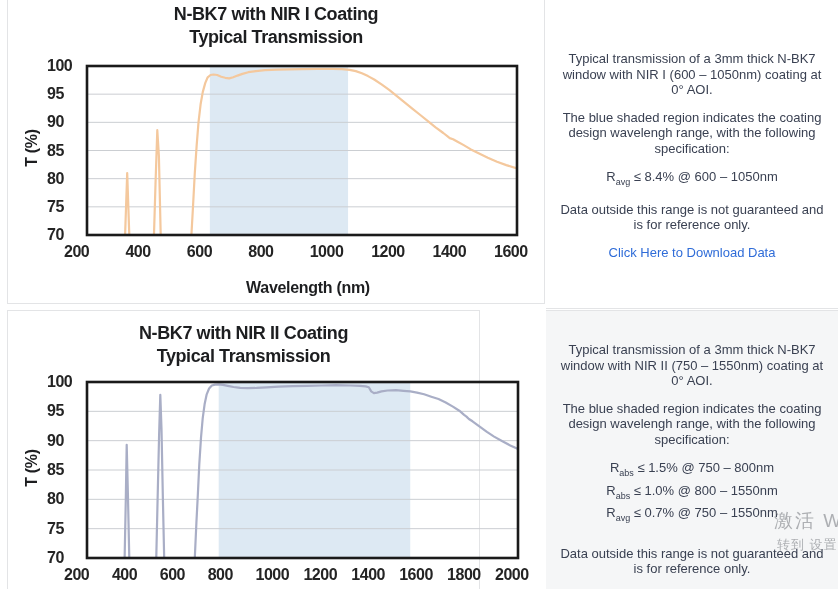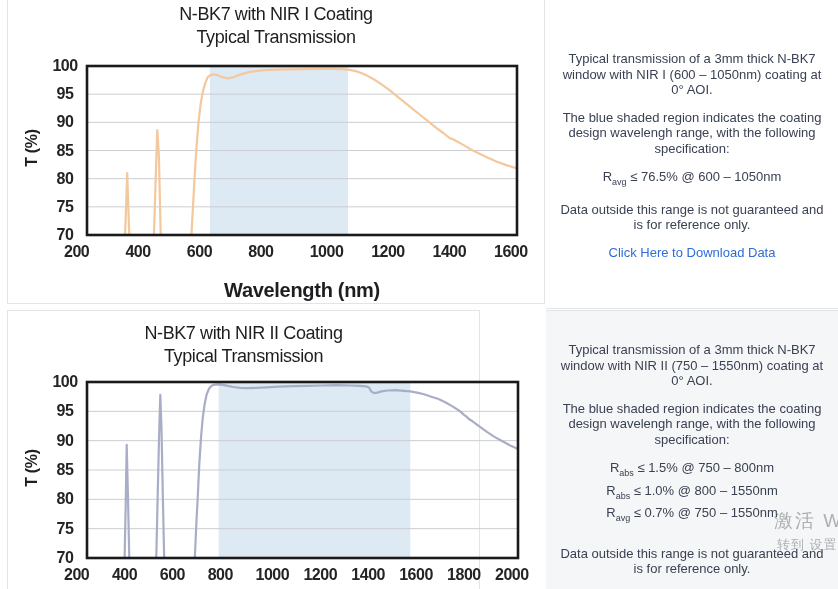--- a/index.html
+++ b/index.html
@@ -19,32 +19,32 @@
       border-left:1px solid var(--border);border-right:1px solid var(--border);
       border-bottom:1px solid var(--border);}
   .i0{left:546px;top:0;width:292px;height:309px;border-bottom:1px solid var(--border);}
   .c1{left:7px;top:310px;width:473px;height:279px;
       border-left:1px solid var(--border);border-right:1px solid var(--border);
       border-top:1px solid var(--border);}
   .i1{left:546px;top:310px;width:292px;height:279px;border-top:1px solid var(--border);
       background:#f5f6f7;}
 
   .chart-title{position:absolute;left:0;width:100%;text-align:center;
-      font-weight:400;font-size:18px;line-height:23px;letter-spacing:-0.4px;color:#1d1e20;}
+      font-weight:700;font-size:18px;line-height:23px;letter-spacing:-0.4px;color:#1d1e20;}
   .c0 .chart-title{top:3px;}
   .c1 .chart-title{top:11px;}
 
   .plot-layer{position:absolute;left:0;top:0;width:100%;height:100%;}
 
   .tick{position:absolute;font-weight:700;font-size:16px;letter-spacing:-0.5px;color:var(--tick);}
   .xtick{width:46px;margin-left:-23px;text-align:left;}
-  .ytick{width:36px;text-align:center;}
+  .ytick{width:36px;text-align:left;}
 
-  .xlabel{position:absolute;left:79px;width:430px;text-align:center;
-      font-weight:700;font-size:20px;letter-spacing:-0.3px;color:#1d1e20;}
+  .xlabel{position:absolute;left:85px;width:430px;text-align:center;
+      font-weight:700;font-size:16px;letter-spacing:-0.3px;color:#1d1e20;}
   .c0 .xlabel{top:279px;}
 
   .ylabel{position:absolute;left:-16px;width:80px;text-align:center;
       font-weight:700;font-size:16px;letter-spacing:-0.3px;color:#1d1e20;
       transform:rotate(-90deg);}
   .c0 .ylabel{top:139px;}
   .c1 .ylabel{top:148px;}
 
   .info-cell{display:flex;flex-direction:column;align-items:center;text-align:center;}
   .i0{padding:51px 9px 0;}
@@ -100,21 +100,21 @@
       <div class="tick ytick" style="left: 39px; top: 197.833px;">75</div>
       <div class="tick ytick" style="left: 39px; top: 226px;">70</div>
     </div>
   <div class="xlabel">Wavelength (nm)</div>
 </section>
 
 <aside class="cell info-cell i0">
   <p class="para">Typical transmission of a 3mm thick N-BK7 window with NIR I (600 – 1050nm) coating at 0° AOI.</p>
   <p class="para">The blue shaded region indicates the coating design wavelengh range, with the following specification:</p>
   <div class="specs">
-      <div><span>R</span><sub>avg</sub><span> ≤ 76.5% @ 600 – 1050nm</span></div>
+      <div><span>R</span><sub>avg</sub><span> ≤ 8.4% @ 600 – 1050nm</span></div>
     </div>
   <p class="para">Data outside this range is not guaranteed and is for reference only.</p>
   <a class="dl-link" href="#">Click Here to Download Data</a>
 </aside>
 
 <section class="cell c1">
   <div class="chart-title">
     <div>N-BK7 with NIR II Coating</div>
     <div>Typical Transmission</div>
   </div>

